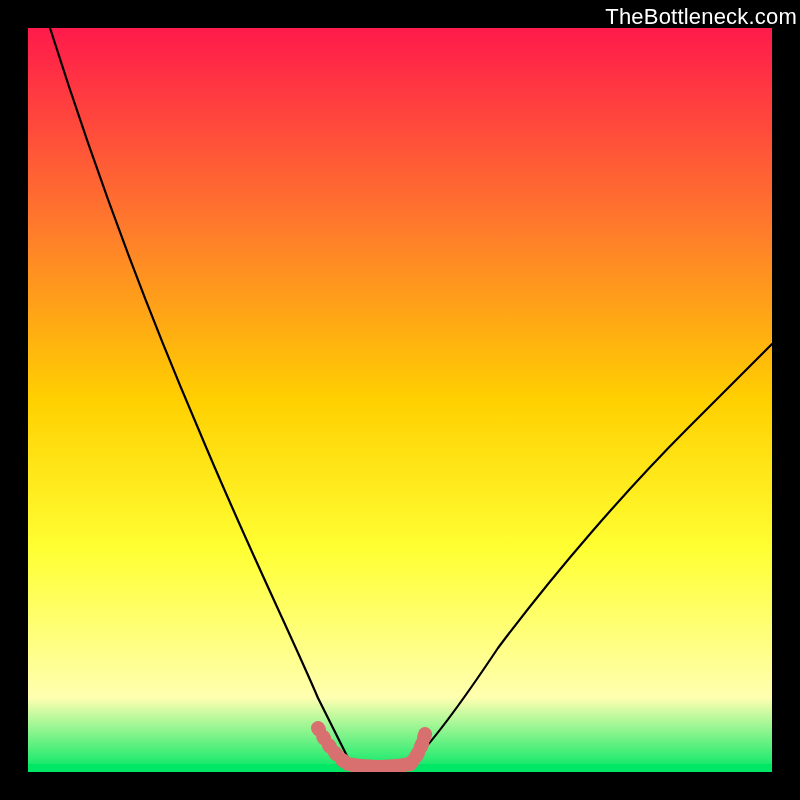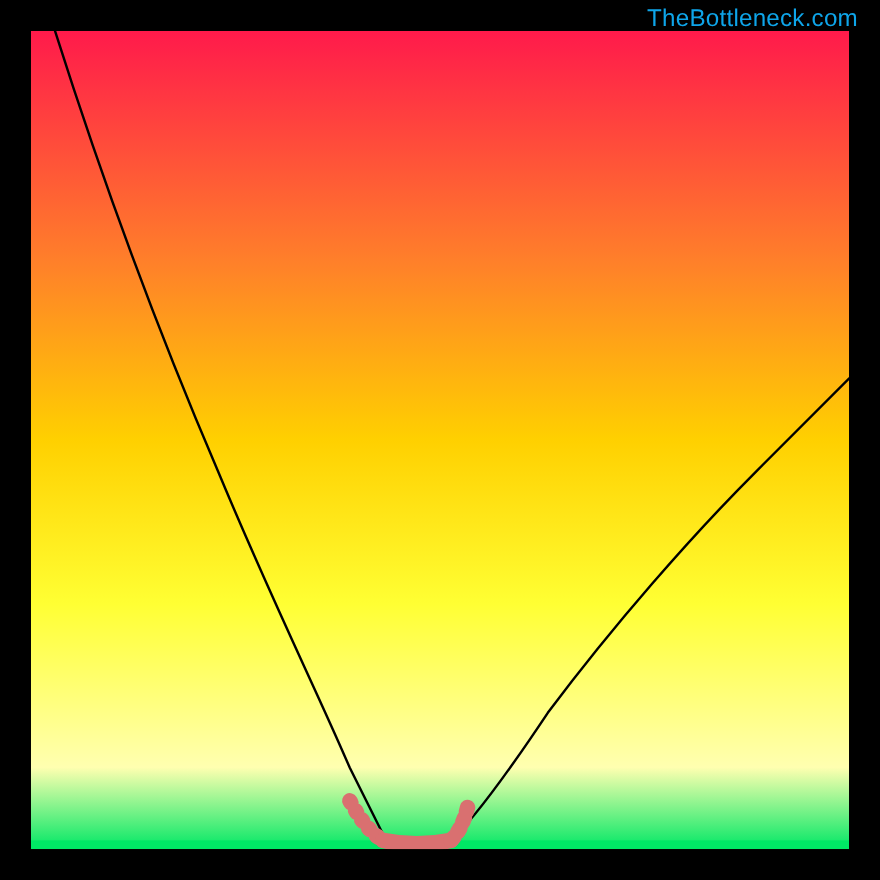--- a/index.html
+++ b/index.html
@@ -22,24 +22,24 @@
     position: absolute;
     top: 28px;
     left: 28px;
     width: 744px;
     height: 744px;
     overflow: hidden;
   }
   .watermark {
     position: absolute;
     top: 4px;
-    right: 20px;
+    right: 3px;
     font-size: 22px;
     font-weight: 500;
-    color: #0ea5e9;
+    color: #ffffff;
     letter-spacing: 0.2px;
   }
 </style>
 </head>
 <body>
 
 <div class="frame">
 
   <div class="watermark">TheBottleneck.com</div>
 

